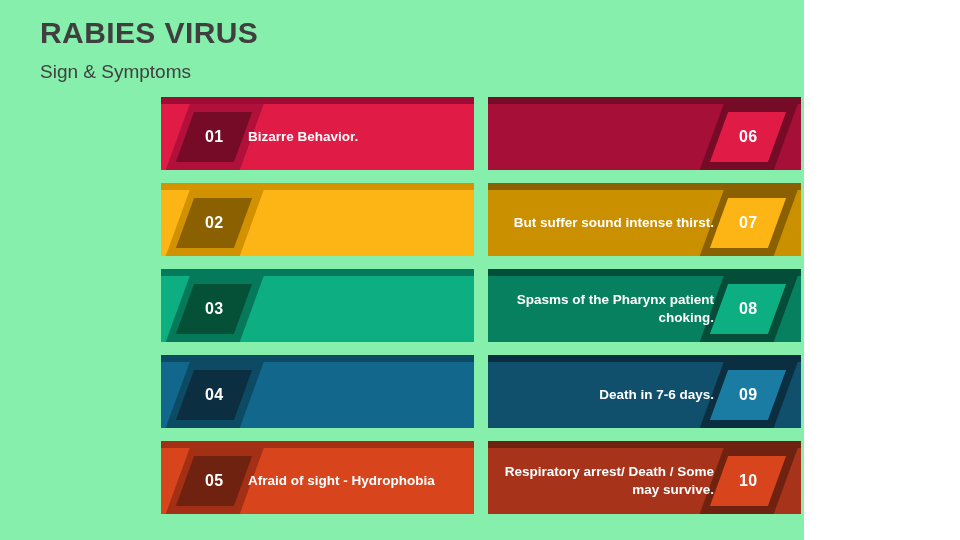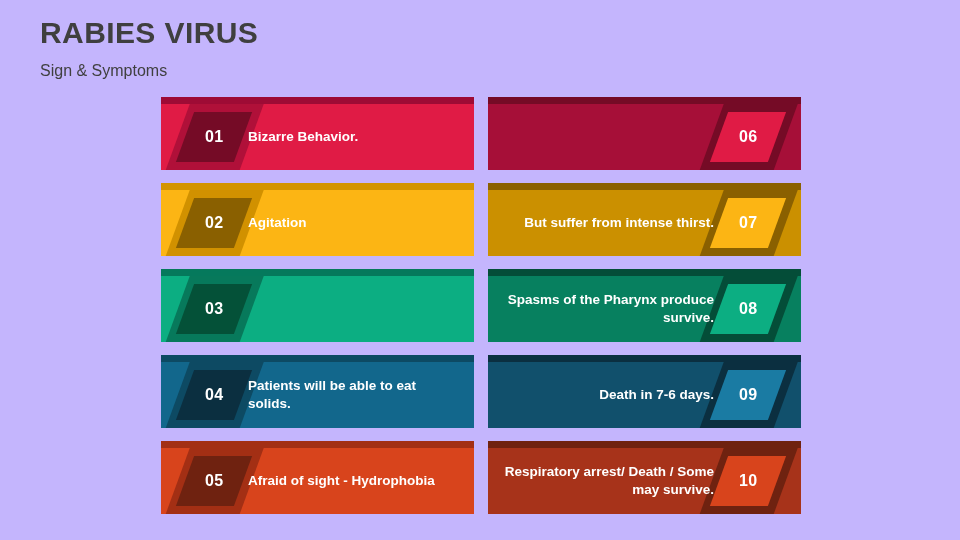--- a/index.html
+++ b/index.html
@@ -3,30 +3,30 @@
 <meta charset="utf-8">
 <title>Rabies Virus - Sign &amp; Symptoms</title>
 <style>
   * { box-sizing: border-box; margin: 0; padding: 0; }
   html, body {
     width: 960px; height: 540px;
     background: #ffffff;
     font-family: "Liberation Sans", sans-serif;
     overflow: hidden;
   }
-  .slide { position: relative; width: 960px; height: 540px; background: #c4b5fd; }
+  .slide { position: relative; width: 804px; height: 540px; background: #86efac; }
 
   
   .header { position: absolute; left: 40px; top: 16px; }
   .title {
     font-size: 30px; font-weight: bold; color: #3f3f3f;
     letter-spacing: 0.4px; line-height: 1.15; white-space: nowrap;
   }
   .subtitle {
-    font-size: 16px; font-weight: normal; color: #404040;
+    font-size: 19px; font-weight: normal; color: #404040;
     margin-top: 10px; line-height: 1.2; white-space: nowrap;
   }
 
   
   .col { position: absolute; top: 97px; width: 313px; }
   .col-left  { left: 161px; }
   .col-right { left: 488px; }
 
   
   .bar {
@@ -110,44 +110,38 @@
           </div>
         </div>
       </div>
       <div class="bar bar-left">
         <div class="bar-strip" style="background: rgb(211, 148, 0);"></div>
         <div class="bar-body" style="background: rgb(252, 181, 20);">
           <div class="band" style="background: rgb(209, 145, 0);"></div>
           <div class="chip" style="background: rgb(138, 96, 0);">
             <span class="chip-num">02</span>
           </div>
-          <div class="label">
-            <span>Agitation</span>
-          </div>
         </div>
       </div>
       <div class="bar bar-left">
         <div class="bar-strip" style="background: rgb(5, 121, 92);"></div>
         <div class="bar-body" style="background: rgb(12, 174, 130);">
           <div class="band" style="background: rgb(7, 121, 91);"></div>
           <div class="chip" style="background: rgb(4, 81, 56);">
             <span class="chip-num">03</span>
           </div>
         </div>
       </div>
       <div class="bar bar-left">
         <div class="bar-strip" style="background: rgb(13, 74, 99);"></div>
         <div class="bar-body" style="background: rgb(18, 103, 140);">
           <div class="band" style="background: rgb(13, 74, 99);"></div>
           <div class="chip" style="background: rgb(11, 47, 64);">
             <span class="chip-num">04</span>
           </div>
-          <div class="label">
-            <span>Patients will be able to eat solids.</span>
-          </div>
         </div>
       </div>
       <div class="bar bar-left">
         <div class="bar-strip" style="background: rgb(163, 47, 20);"></div>
         <div class="bar-body" style="background: rgb(216, 68, 28);">
           <div class="band" style="background: rgb(163, 47, 20);"></div>
           <div class="chip" style="background: rgb(111, 34, 16);">
             <span class="chip-num">05</span>
           </div>
           <div class="label">
@@ -167,33 +161,33 @@
         </div>
       </div>
       <div class="bar bar-right">
         <div class="bar-strip" style="background: rgb(138, 96, 0);"></div>
         <div class="bar-body" style="background: rgb(203, 144, 0);">
           <div class="band" style="background: rgb(138, 96, 0);"></div>
           <div class="chip" style="background: rgb(252, 181, 20);">
             <span class="chip-num">07</span>
           </div>
           <div class="label">
-            <span>But suffer from intense thirst.</span>
+            <span>But suffer sound intense thirst.</span>
           </div>
         </div>
       </div>
       <div class="bar bar-right">
         <div class="bar-strip" style="background: rgb(4, 77, 56);"></div>
         <div class="bar-body" style="background: rgb(7, 128, 95);">
           <div class="band" style="background: rgb(4, 77, 56);"></div>
           <div class="chip" style="background: rgb(12, 174, 130);">
             <span class="chip-num">08</span>
           </div>
           <div class="label">
-            <span>Spasms of the Pharynx produce survive.</span>
+            <span>Spasms of the Pharynx patient choking.</span>
           </div>
         </div>
       </div>
       <div class="bar bar-right">
         <div class="bar-strip" style="background: rgb(11, 47, 64);"></div>
         <div class="bar-body" style="background: rgb(17, 80, 108);">
           <div class="band" style="background: rgb(11, 47, 64);"></div>
           <div class="chip" style="background: rgb(26, 123, 163);">
             <span class="chip-num">09</span>
           </div>

